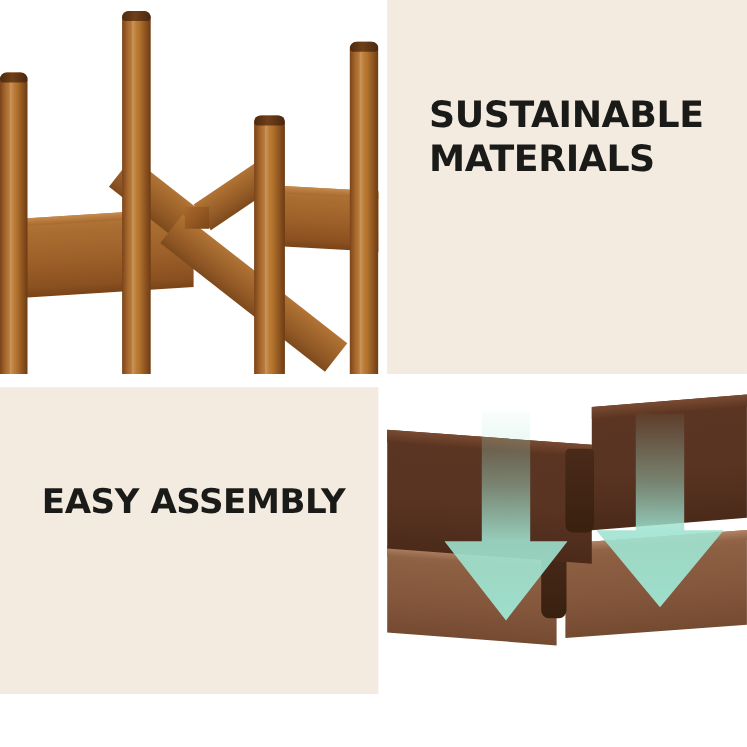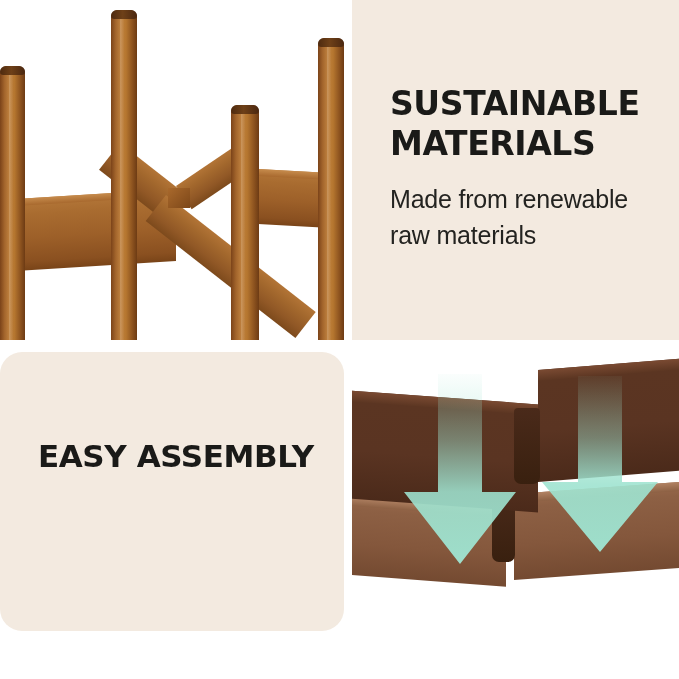--- a/index.html
+++ b/index.html
@@ -26,21 +26,21 @@
   
   .panel {
     position: absolute;
     overflow: hidden;
   }
   .panel-photo   { background: #ffffff; }
   .panel-text    { background: #f3eae0; }
 
   #panel-tl { left: 0;     top: 0;     width: 344px; height: 340px; }
   #panel-tr { left: 352px; top: 0;     width: 327px; height: 340px; }
-  #panel-bl { left: 0;     top: 352px; width: 344px; height: 279px; border-radius: 22px; }
+  #panel-bl { left: 0;     top: 352px; width: 344px; height: 279px; }
   #panel-br { left: 352px; top: 352px; width: 327px; height: 327px; }
 
   
   .text-inner {
     position: absolute;
     left: 38px;
     right: 18px;
   }
   #panel-tr .text-inner { top: 84px; }
   #panel-bl .text-inner { top: 86px; }
@@ -310,22 +310,20 @@
       <div class="leg" id="leg-front-left"></div>
       <div class="leg" id="leg-front-right"></div>
 
     </div>
   </div>
 
   <div class="panel panel-text" id="panel-tr">
     <div class="text-inner">
       <h2 class="feature-heading">SUSTAINABLE
 MATERIALS</h2>
-      <p class="feature-body">Made from renewable
-raw materials</p>
     </div>
   </div>
 
   <div class="panel panel-text" id="panel-bl">
     <div class="text-inner">
       <h2 class="feature-heading">EASY ASSEMBLY</h2>
     </div>
   </div>
 
   <div class="panel panel-photo" id="panel-br">

